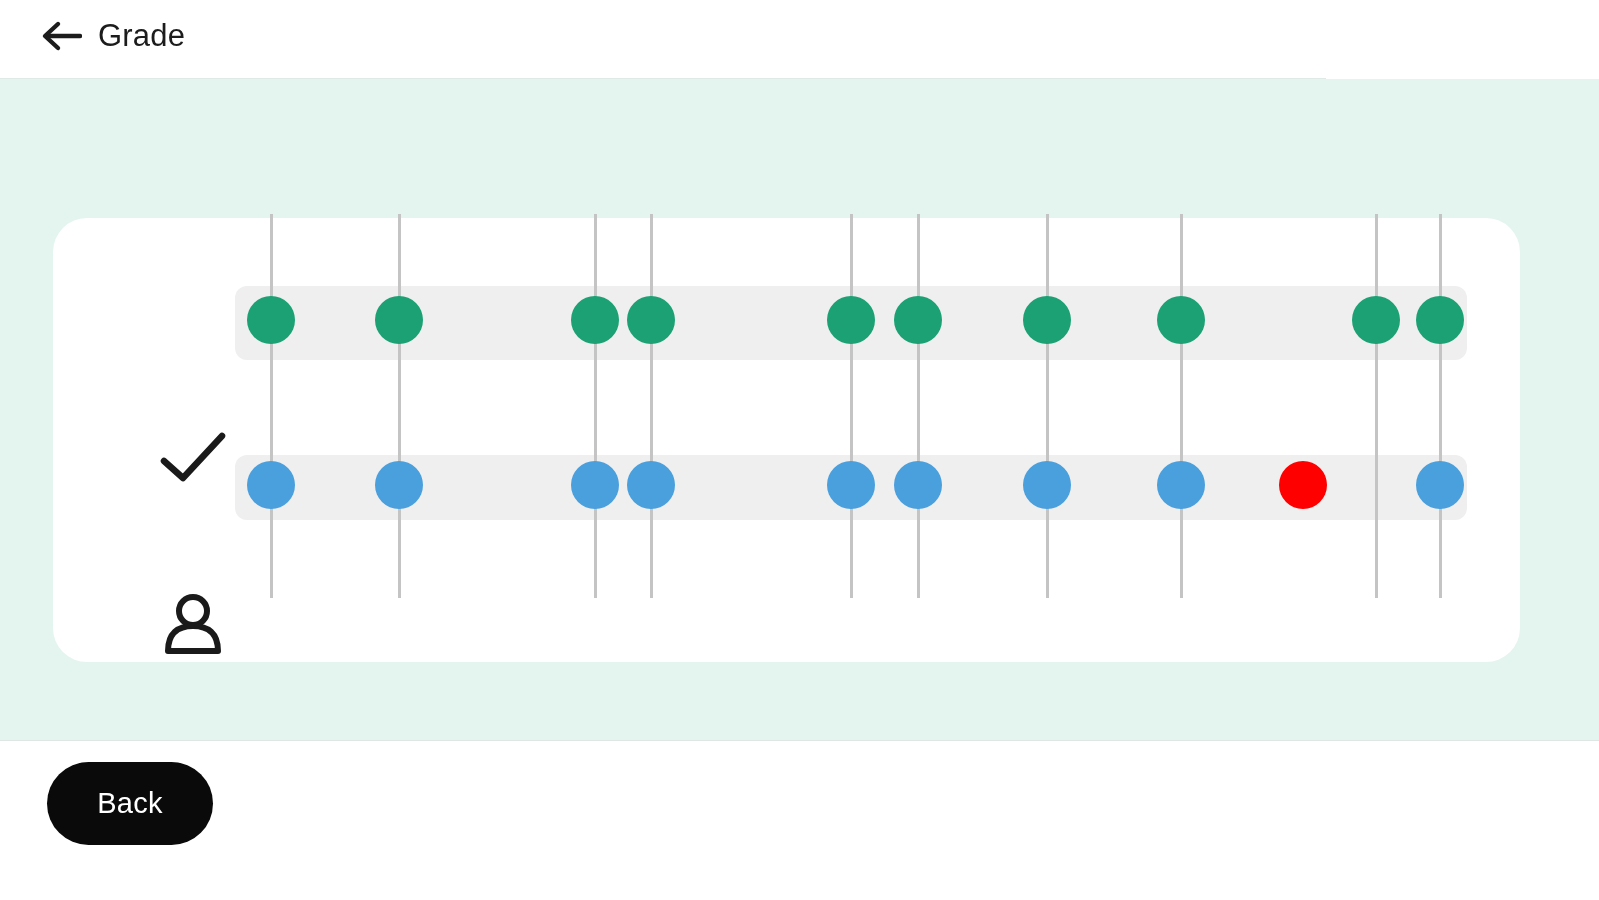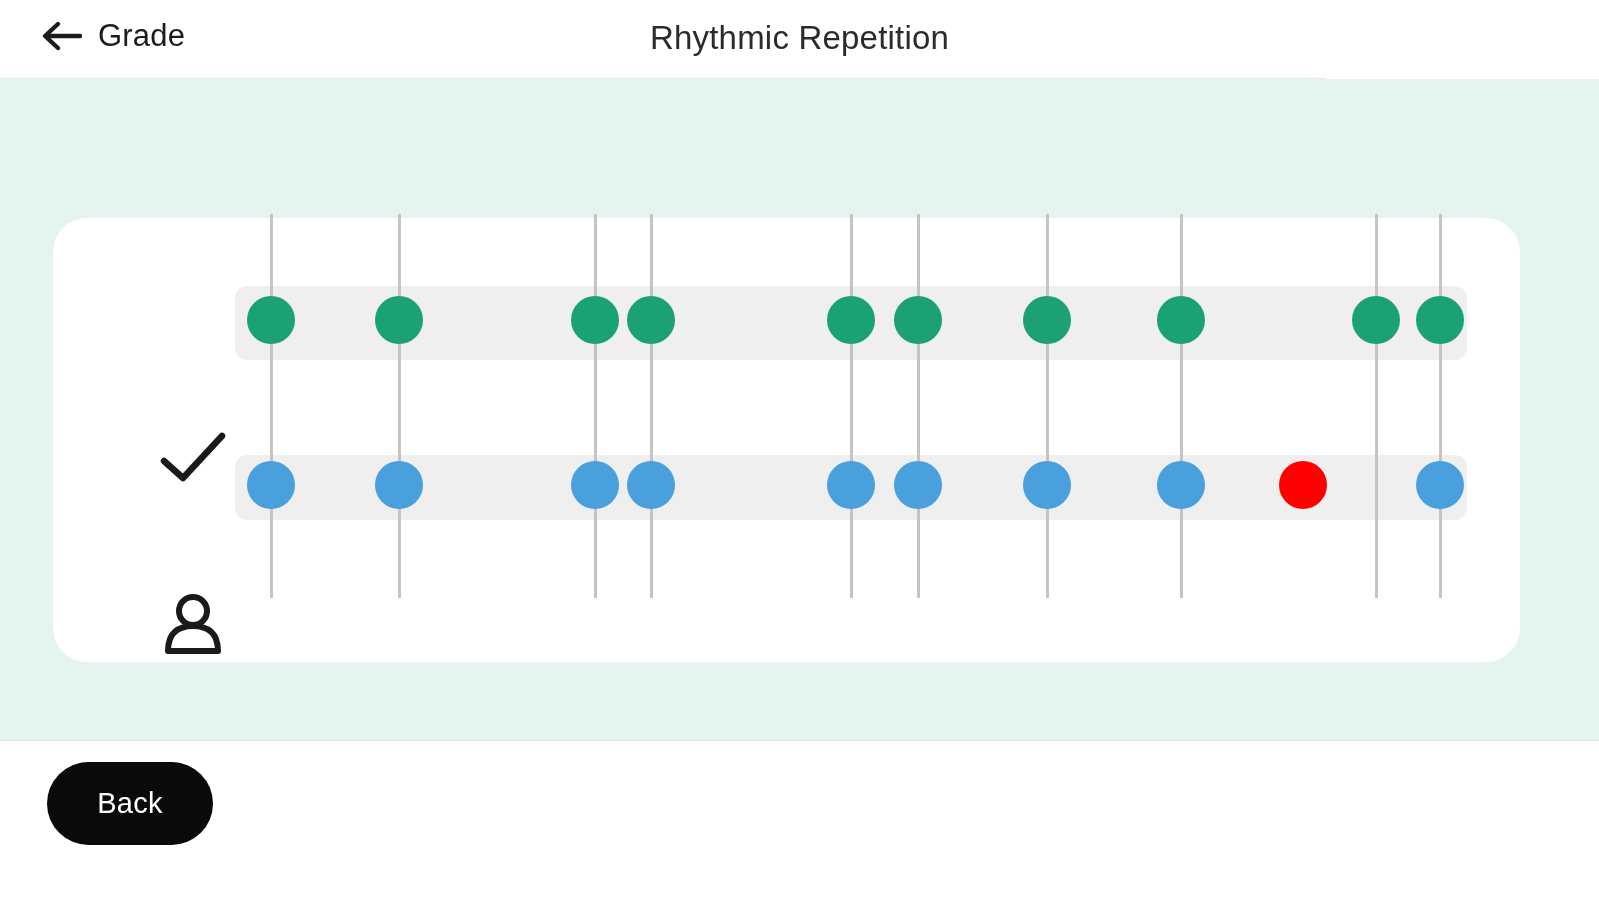--- a/index.html
+++ b/index.html
@@ -106,21 +106,20 @@
   <div class="header">
     <div class="back-nav">
       <span class="back-arrow">
         <svg viewBox="0 0 42 40" width="42" height="40" aria-hidden="true">
           <path d="M40 20 H6" stroke="#1c1c1c" stroke-width="4.4" stroke-linecap="round" fill="none"></path>
           <path d="M18 8 L5 20 L18 32" stroke="#1c1c1c" stroke-width="4.4" stroke-linecap="round" stroke-linejoin="round" fill="none"></path>
         </svg>
       </span>
       <span class="back-label">Grade</span>
     </div>
-    <div class="page-title">Rhythmic Repetition</div>
   </div>
 
   <div class="stage">
 
     <div class="card">
 
       <div class="row-icon check">
         <svg viewBox="0 0 90 90" width="90" height="90" aria-hidden="true">
           <path d="M16 47 L35 64 L74 22" stroke="#1a1a1a" stroke-width="6.5" stroke-linecap="round" stroke-linejoin="round" fill="none"></path>
         </svg>

